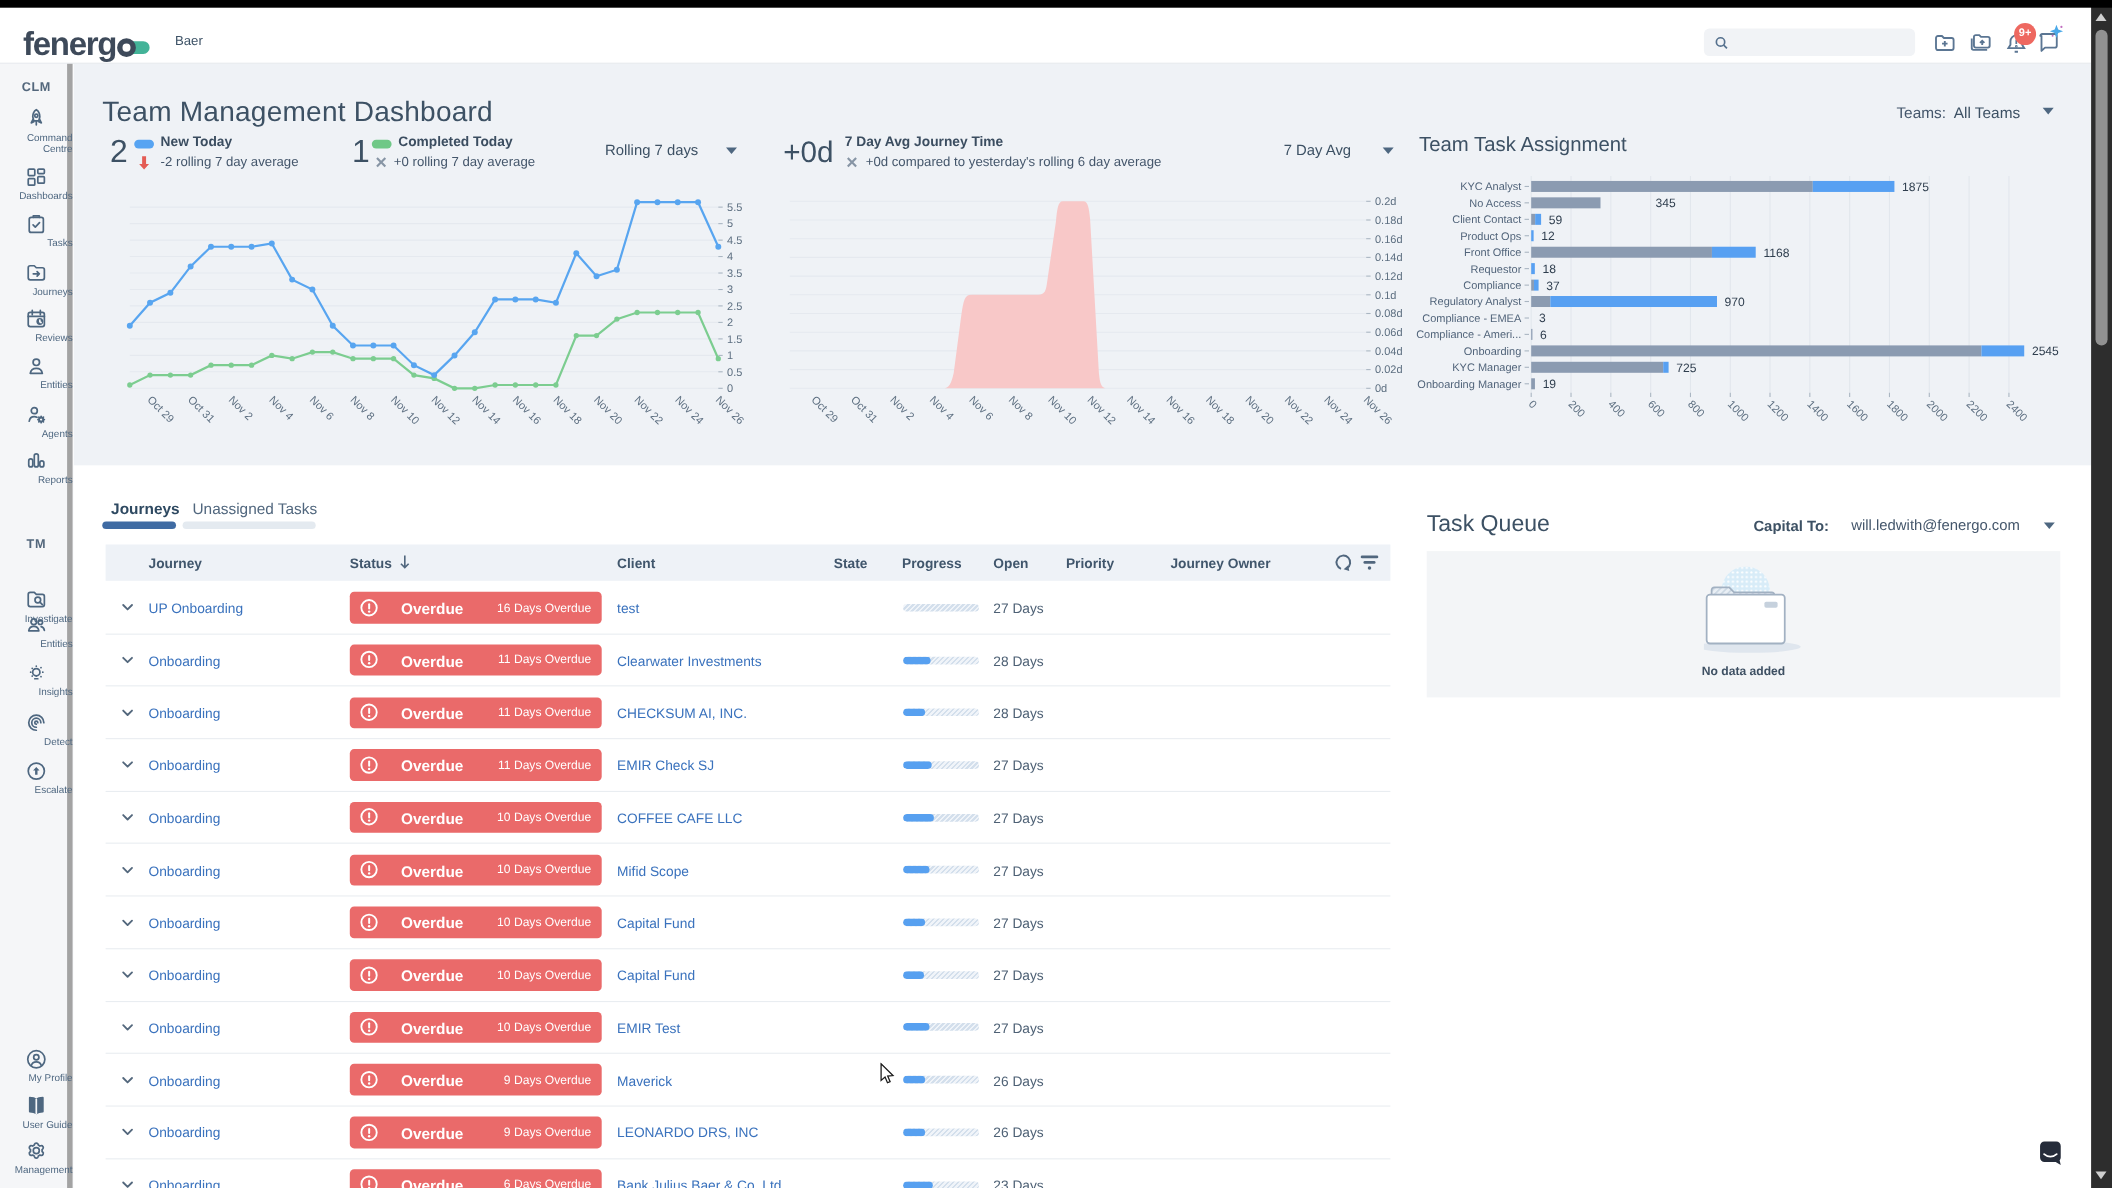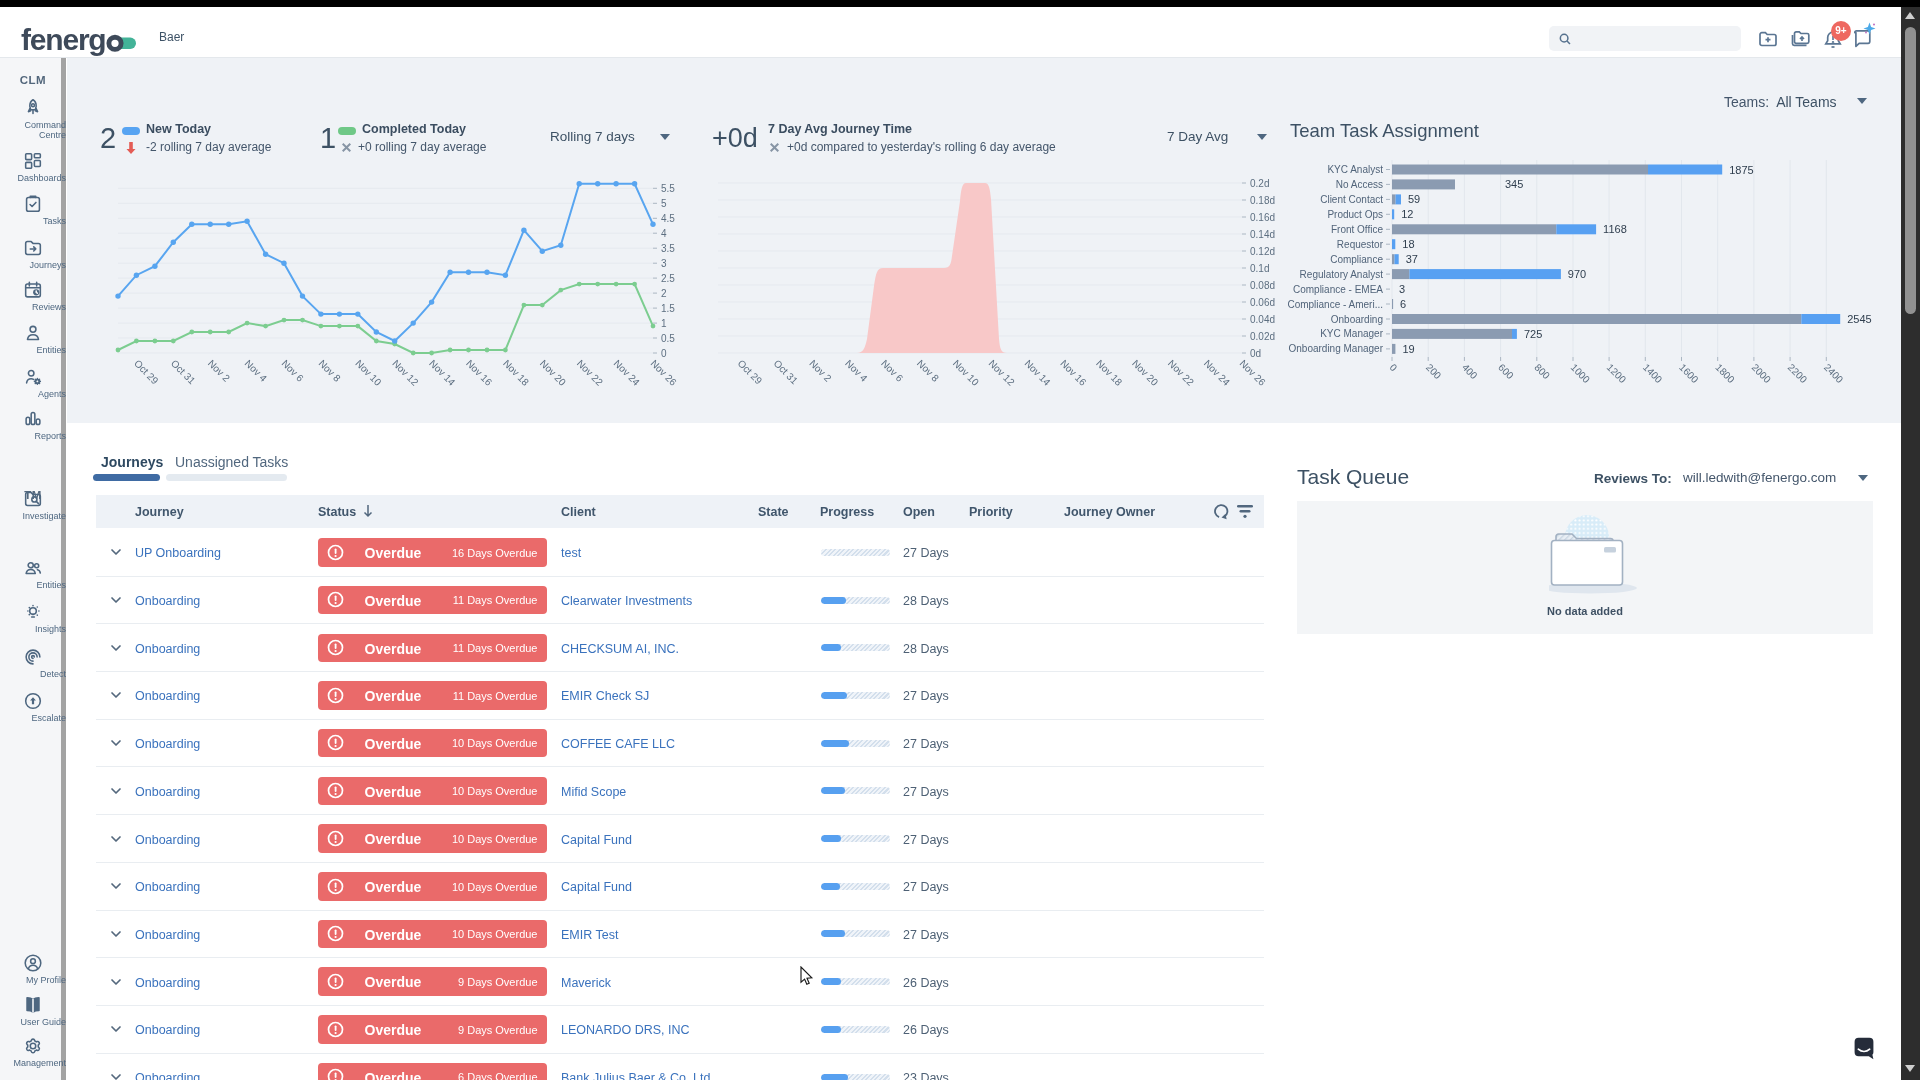--- a/index.html
+++ b/index.html
@@ -155,21 +155,21 @@
       </div>
 <div class="sitem" style="top:350px">
         <svg width="22" height="22" viewBox="0 0 24 24" fill="none" stroke="#4e6780" stroke-width="1.7" stroke-linecap="round" stroke-linejoin="round">
           <rect x="4.5" y="10" width="4" height="8" rx="2"></rect>
           <rect x="10" y="5" width="4" height="13" rx="2"></rect>
           <rect x="15.5" y="12" width="4" height="6" rx="2"></rect>
         </svg>
         <div class="slab">Reports</div>
       </div>
 <div class="sgroup" style="top:431px">TM</div>
-<div class="sitem" style="top:430px">
+<div class="sitem" style="top:476px">
         <svg width="22" height="22" viewBox="0 0 24 24" fill="none" stroke="#4e6780" stroke-width="1.7" stroke-linecap="round" stroke-linejoin="round">
           <path d="M4 7a2 2 0 0 1 2-2h4l2 2h6a2 2 0 0 1 2 2v8a2 2 0 0 1-2 2H6a2 2 0 0 1-2-2z"></path>
           <circle cx="13.5" cy="12.5" r="2.8"></circle>
           <path d="m15.6 14.6 2.4 2.4"></path>
         </svg>
         <div class="slab">Investigate</div>
       </div>
 <div class="sitem" style="top:499px">
         <svg width="22" height="22" viewBox="0 0 24 24" fill="none" stroke="#4e6780" stroke-width="1.7" stroke-linecap="round" stroke-linejoin="round">
           <circle cx="9.5" cy="9" r="2.8"></circle>
@@ -220,20 +220,21 @@
         <svg width="22" height="22" viewBox="0 0 24 24" fill="none" stroke="#4e6780" stroke-width="1.7" stroke-linecap="round" stroke-linejoin="round">
           <circle cx="12" cy="12" r="3"></circle>
           <path d="M12 4.5a1.8 1.8 0 0 1 1.8 1.3l.2.8a5.7 5.7 0 0 1 1.6.9l.8-.3a1.8 1.8 0 0 1 2.2.8l.1.2a1.8 1.8 0 0 1-.4 2.3l-.6.5a5.7 5.7 0 0 1 0 1.9l.6.5a1.8 1.8 0 0 1 .4 2.3l-.1.2a1.8 1.8 0 0 1-2.2.8l-.8-.3a5.7 5.7 0 0 1-1.6.9l-.2.8a1.8 1.8 0 0 1-1.8 1.3 1.8 1.8 0 0 1-1.8-1.3l-.2-.8a5.7 5.7 0 0 1-1.6-.9l-.8.3a1.8 1.8 0 0 1-2.2-.8l-.1-.2a1.8 1.8 0 0 1 .4-2.3l.6-.5a5.7 5.7 0 0 1 0-1.9l-.6-.5a1.8 1.8 0 0 1-.4-2.3l.1-.2a1.8 1.8 0 0 1 2.2-.8l.8.3a5.7 5.7 0 0 1 1.6-.9l.2-.8A1.8 1.8 0 0 1 12 4.5z"></path>
         </svg>
         <div class="slab">Management</div>
       </div>
     </div>
 <div id="content">
   <div id="whitepanel"></div>
 </div>
+<div class="title">Team Management Dashboard</div>
 <div class="teams"><span style="color:#44566b">Teams:</span>&nbsp; All Teams</div>
 <div class="caret" style="left:1857px;top:98px"></div>
 
 <div class="stat-big" style="left:100px;top:122px">2</div>
 <div class="legpill" style="left:122px;top:127px;background:#57a4f2"></div>
 <div class="stat-name" style="left:146px;top:122px">New Today</div>
 <svg class="abs" style="left:124px;top:141px" width="14" height="14" viewBox="0 0 14 14">
       <path d="M7 13 2.5 8h2.7V1h3.6v7h2.7z" fill="#e45c55"></path>
     </svg>
 <div class="stat-sub" style="left:146px;top:140px">-2 rolling 7 day average</div>
@@ -781,21 +782,21 @@
         <span class="pdays">6 Days Overdue</span>
       </div>
 <span class="cname">Bank Julius Baer &amp; Co. Ltd.</span>
 <div class="prog">
         <div class="fill" style="width:27px"></div>
       </div>
 <span class="odays">23 Days</span>
 </div>
 
 <div class="tq-title">Task Queue</div>
-<div class="tq-ass">Reviews To:</div>
+<div class="tq-ass">Capital To:</div>
 <div class="tq-mail">will.ledwith@fenergo.com</div>
 <div class="caret" style="left:1858px;top:475px"></div>
 <div id="tqbox">
   <svg style="position:absolute;left:252px;top:14px" width="96" height="88" viewBox="0 0 96 88">
     <defs>
       <pattern id="dotc" width="4.2" height="4.2" patternUnits="userSpaceOnUse">
             <circle cx="1.2" cy="1.2" r="1" fill="#fff"></circle>
           </pattern>
       <pattern id="hatch" width="4" height="4" patternUnits="userSpaceOnUse" patternTransform="rotate(45)">
             <rect width="4" height="4" fill="#e9eff5"></rect>

